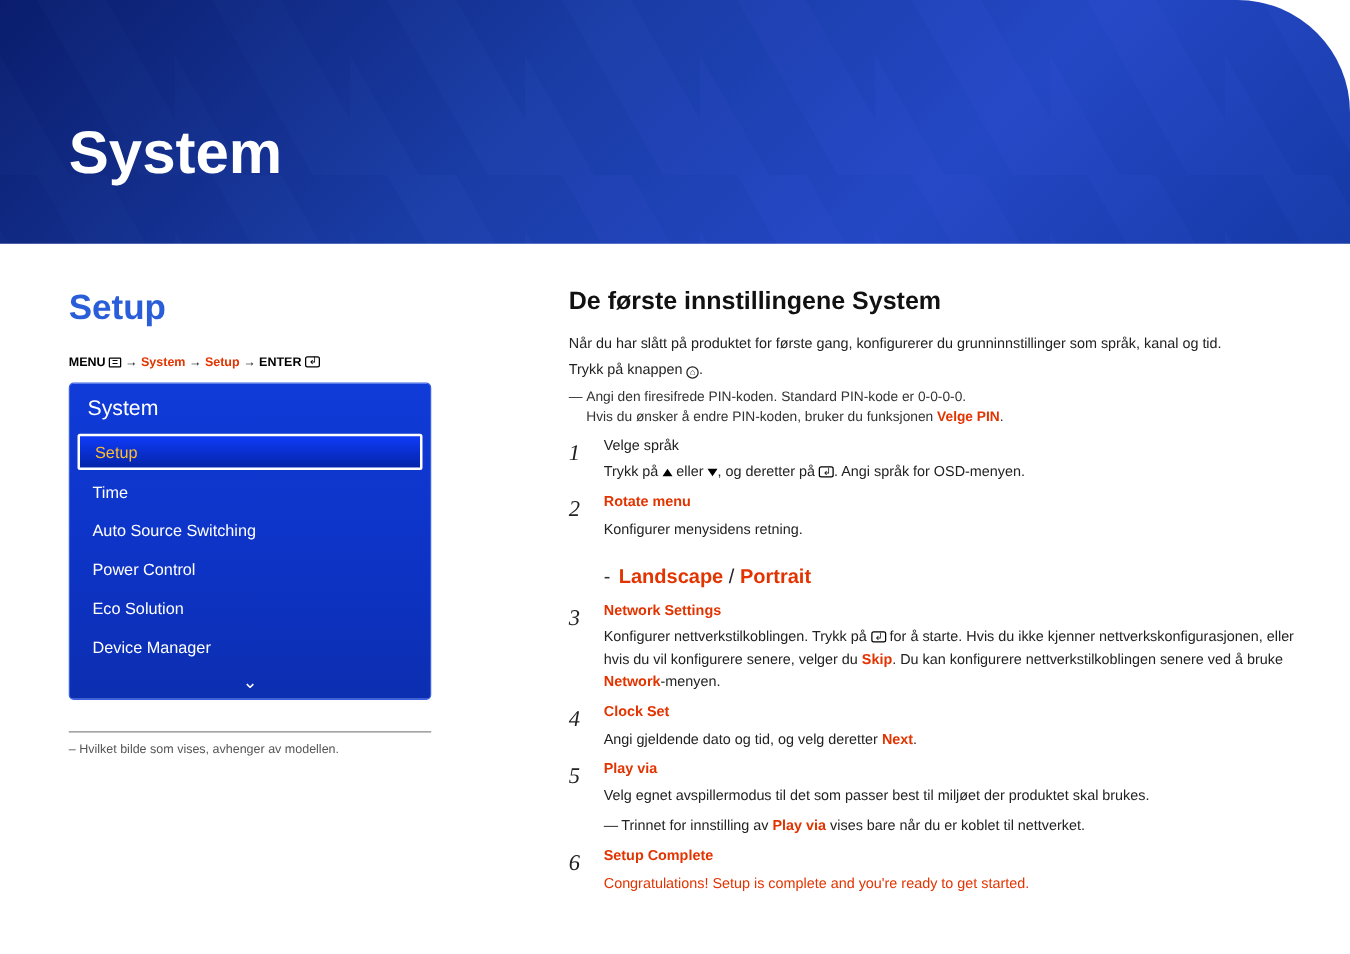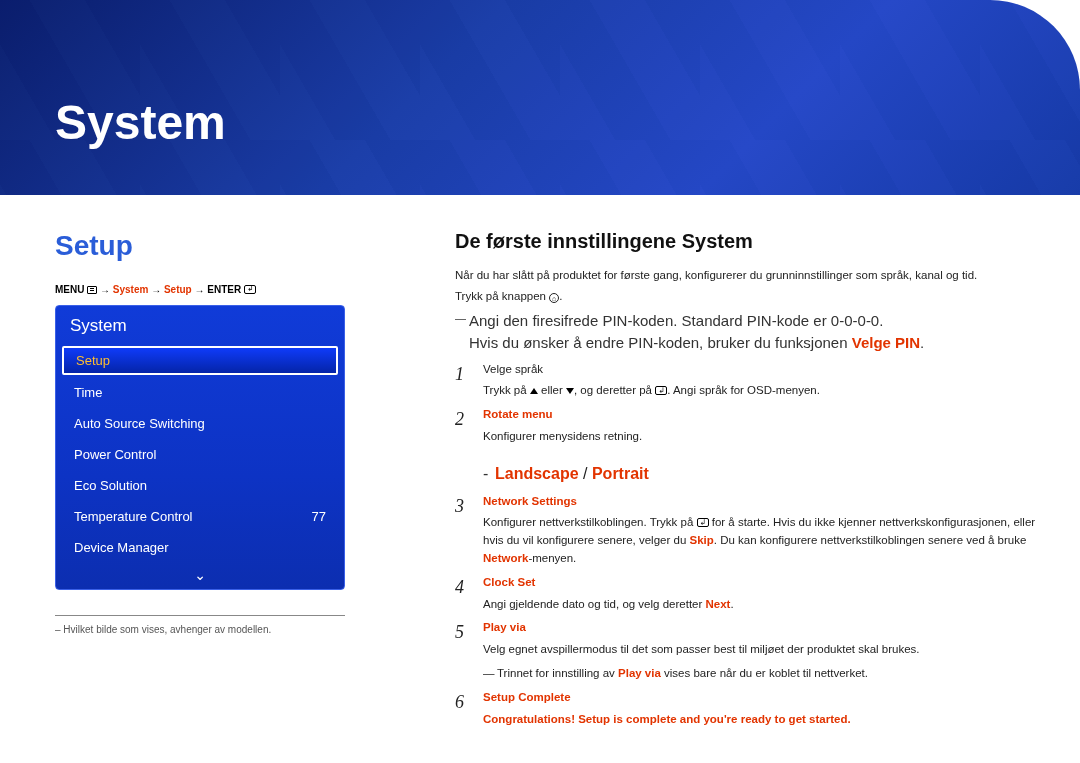--- a/index.html
+++ b/index.html
@@ -133,21 +133,21 @@
     font-size: 11.5px;
     color:#222;
     line-height:1.5;
     margin-bottom: 4px;
   }
   .circ-icon {
     display:inline-block; width:10px; height:10px; border:1px solid #222; border-radius:50%;
     position:relative; top:1px; font-size:7px; text-align:center; line-height:9px;
   }
   .dash-note {
-    font-size:15px; color:#333; line-height:1.5;
+    font-size:11px; color:#333; line-height:1.5;
     padding-left:14px; position:relative;
     margin-bottom:6px;
   }
   .dash-note::before{
     content:"―"; position:absolute; left:0; top:0; color:#333; font-size:11px;
   }
   .red { color:#e23400; font-weight:bold; }
   .num-list { margin-top:4px; }
   .num-item {
     position:relative;
@@ -214,24 +214,20 @@
       <div class="osd-item">
         <span>Auto Source Switching</span>
       </div>
       <div class="osd-item">
         <span>Power Control</span>
       </div>
       <div class="osd-item">
         <span>Eco Solution</span>
       </div>
       <div class="osd-item">
-        <span>Temperature Control</span>
-        <span>77</span>
-      </div>
-      <div class="osd-item">
         <span>Device Manager</span>
       </div>
       <div class="osd-chevron">
         <span>⌄</span>
       </div>
     </div>
 
     <hr class="left-divider">
     <div class="footnote-left">
       – <span>Hvilket bilde som vises, avhenger av modellen.</span>
@@ -290,19 +286,19 @@
         <div class="sub">Velg egnet avspillermodus til det som passer best til miljøet der produktet skal brukes.</div>
         <div class="sub" style="position:relative; padding-left:14px; margin-top:6px;">
           <span style="position:absolute; left:0;">―</span>
           <span>Trinnet for innstilling av </span><span class="red">Play via</span><span> vises bare når du er koblet til nettverket.</span>
         </div>
       </div>
 
       <div class="num-item">
         <span class="num">6</span>
         <span class="item-title">Setup Complete</span>
-        <div class="sub red" style="font-weight:bold;">Congratulations! Setup is complete and you're ready to get started.</div>
+        <div class="sub red" style="font-weight:normal;">Congratulations! Setup is complete and you're ready to get started.</div>
       </div>
 
     </div>
   </div>
 
 </div>
 
 </body></html>

